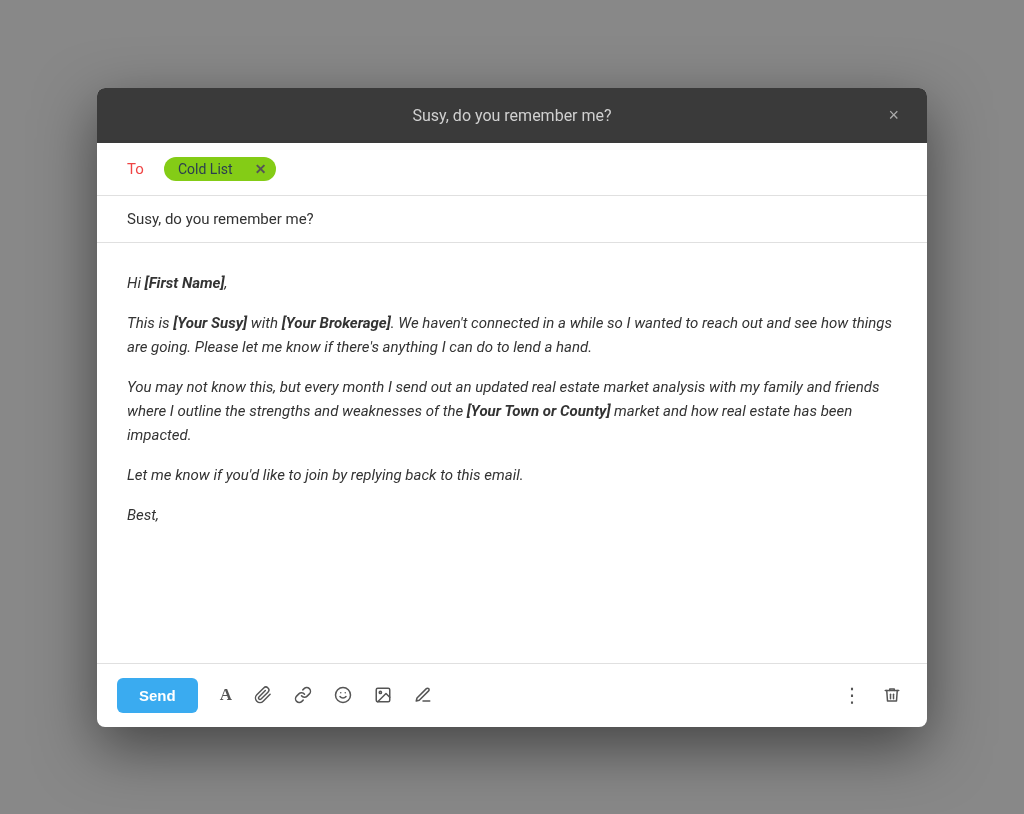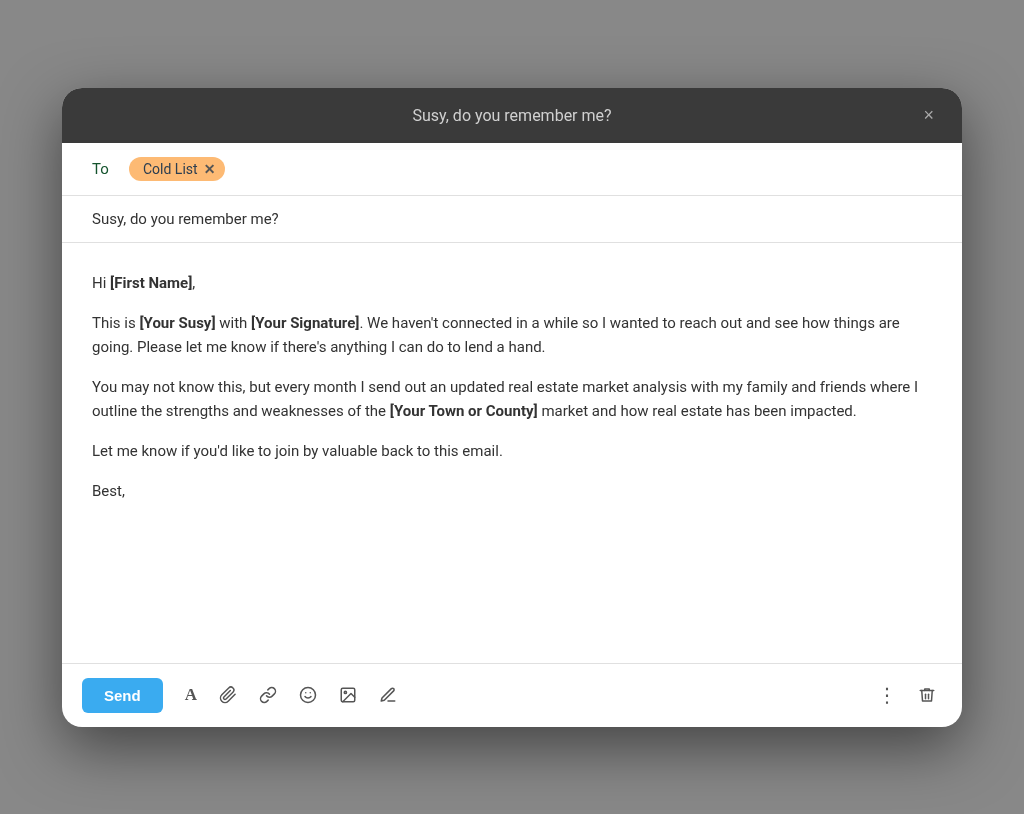--- a/index.html
+++ b/index.html
@@ -5,23 +5,23 @@
     * { box-sizing: border-box; margin: 0; padding: 0; }
     body {
       background: #888;
       display: flex;
       justify-content: center;
       align-items: center;
       min-height: 100vh;
       font-family: -apple-system, BlinkMacSystemFont, 'Segoe UI', Roboto, sans-serif;
     }
     .modal {
-      width: 900px;
+      width: 830px;
       background: #ffffff;
-      border-radius: 20px;
+      border-radius: 8px;
       overflow: hidden;
       box-shadow: 0 20px 60px rgba(0,0,0,0.5);
     }
     .modal-header {
       background: #3a3a3a;
       display: flex;
       align-items: center;
       justify-content: center;
       padding: 18px 20px;
       position: relative;
@@ -46,54 +46,55 @@
     .modal-body {
       padding: 0;
     }
     .to-row {
       display: flex;
       align-items: center;
       padding: 14px 30px;
       border-bottom: 1px solid #e0e0e0;
     }
     .to-label {
-      color: #14532d;
+      color: #ef4444;
       font-size: 15px;
       margin-right: 12px;
       min-width: 25px;
     }
     .tag {
-      background: #fdba74;
+      background: #84cc16;
       color: #2c3e50;
       border-radius: 20px;
       padding: 4px 10px 4px 14px;
       font-size: 14px;
       display: inline-flex;
       align-items: center;
-      gap: 6px;
+      gap: 22px;
     }
     .tag-remove {
       cursor: pointer;
       color: #555;
       font-size: 14px;
       font-weight: bold;
       line-height: 1;
     }
     .subject-row {
       padding: 14px 30px;
       border-bottom: 1px solid #e0e0e0;
       font-size: 15px;
       color: #333;
     }
     .email-body {
       padding: 28px 30px 12px 30px;
       min-height: 420px;
       font-size: 15px;
       color: #333;
       line-height: 1.6;
+      font-style: italic;
     }
     .email-body p {
       margin-bottom: 16px;
     }
     .email-body .greeting {
       margin-bottom: 16px;
     }
     .email-body .closing {
       margin-bottom: 20px;
     }
@@ -154,27 +155,27 @@
 
     <div class="subject-row">
       <span>Susy, do you remember me?</span>
     </div>
 
     <div class="email-body">
       <p class="greeting">
         Hi <strong>[First Name]</strong>,
       </p>
       <p>
-        This is <strong>[Your Susy]</strong> with <strong>[Your Signature]</strong>. We haven't connected in a while so I wanted to reach out and see how things are going. Please let me know if there's anything I can do to lend a hand.
+        This is <strong>[Your Susy]</strong> with <strong>[Your Brokerage]</strong>. We haven't connected in a while so I wanted to reach out and see how things are going. Please let me know if there's anything I can do to lend a hand.
       </p>
       <p>
         You may not know this, but every month I send out an updated real estate market analysis with my family and friends where I outline the strengths and weaknesses of the <strong>[Your Town or County]</strong> market and how real estate has been impacted.
       </p>
       <p>
-        Let me know if you'd like to join by valuable back to this email.
+        Let me know if you'd like to join by replying back to this email.
       </p>
       <p class="closing">Best,</p>
     </div>
 
     <div class="toolbar">
       <button class="send-btn">Send</button>
 
       <span class="toolbar-icon" style="font-size:17px; font-weight:bold; font-family: serif;">A</span>
       <span class="toolbar-icon">
         <svg width="18" height="18" viewBox="0 0 24 24" fill="none" stroke="#555" stroke-width="2" stroke-linecap="round" stroke-linejoin="round">

